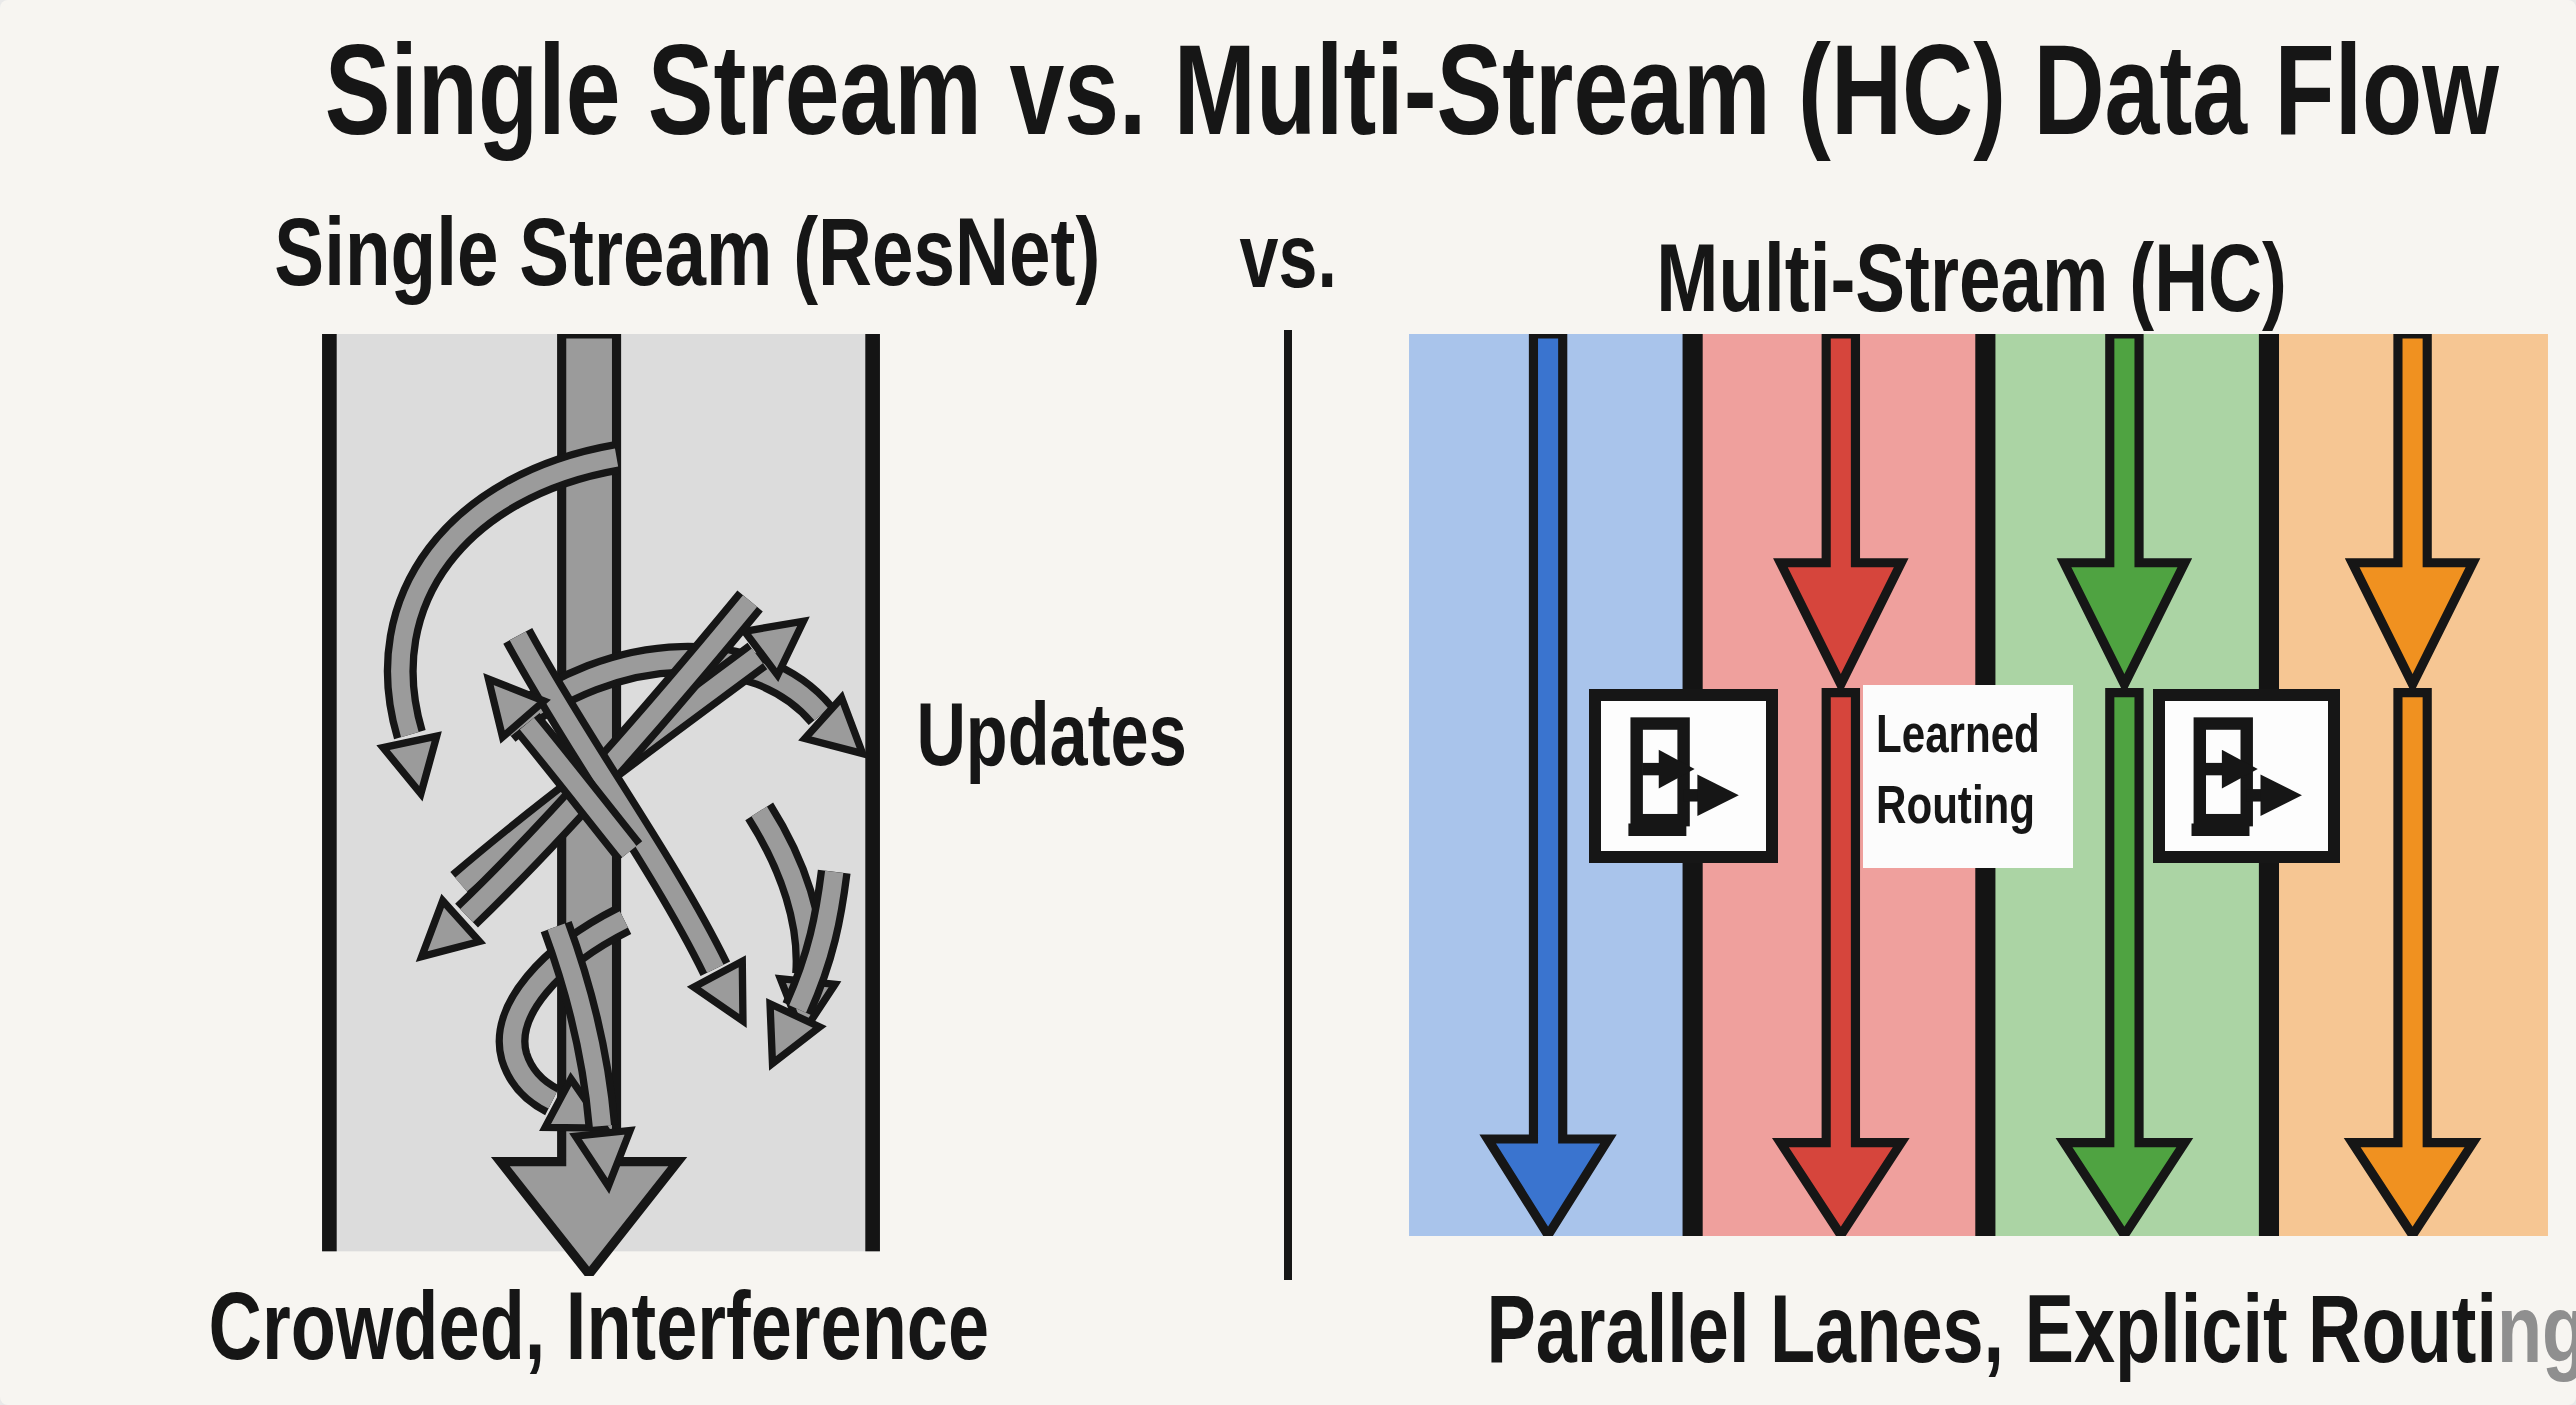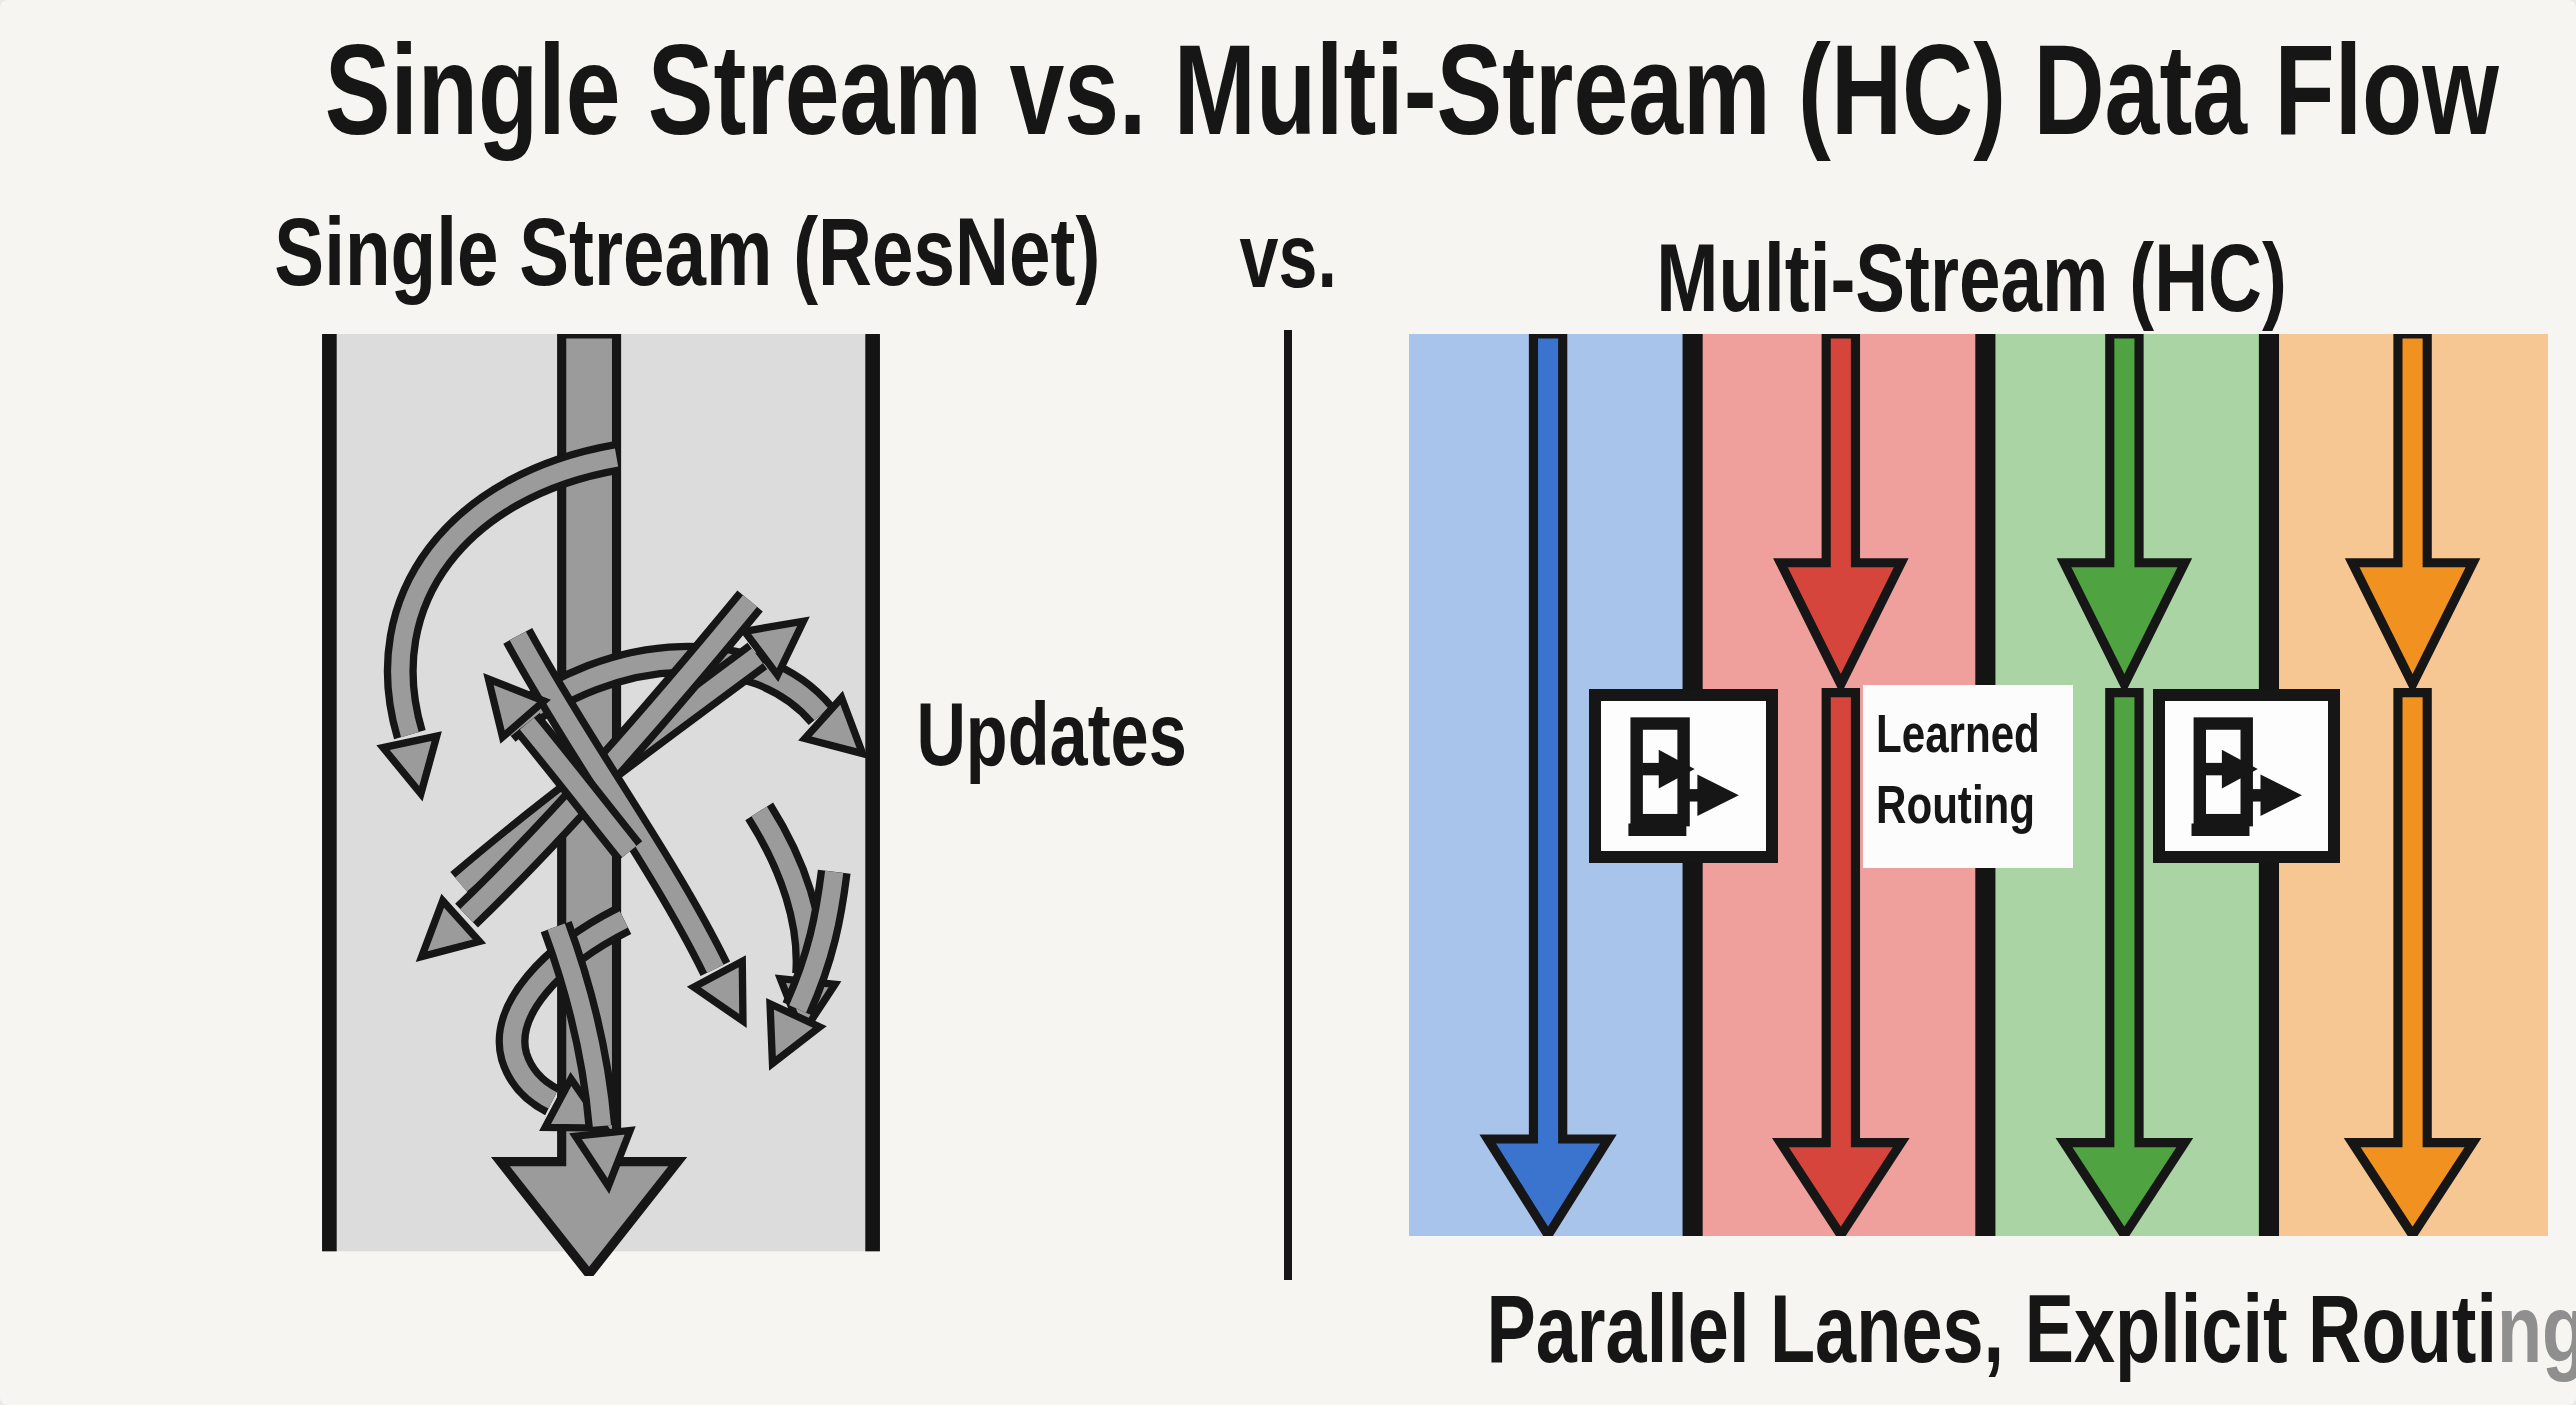--- a/index.html
+++ b/index.html
@@ -166,18 +166,21 @@
         <rect x="16" y="12" width="34" height="70" fill="none" stroke="#161616" stroke-width="9"></rect>
         <line x1="20" y1="45" x2="34" y2="45" stroke="#161616" stroke-width="9"></line>
         <polygon points="32,31 58,45 32,59" fill="#161616"></polygon>
         <line x1="50" y1="64" x2="62" y2="64" stroke="#161616" stroke-width="9"></line>
         <polygon points="60,49 90,64 60,79" fill="#161616"></polygon>
         <line x1="10" y1="89" x2="52" y2="89" stroke="#161616" stroke-width="9"></line>
       </svg>
     </div>
   </div>
 
+  <div class="caption caption-left">
+    <span class="cond">Crowded, Interference</span>
+  </div>
   <div class="caption caption-right">
     <span class="cond"><span>Parallel Lanes, Explicit Routi</span><span class="faded" style="color: rgb(143, 143, 143);">ng</span></span>
   </div>
 
 </div>
 
 
 </body></html>

